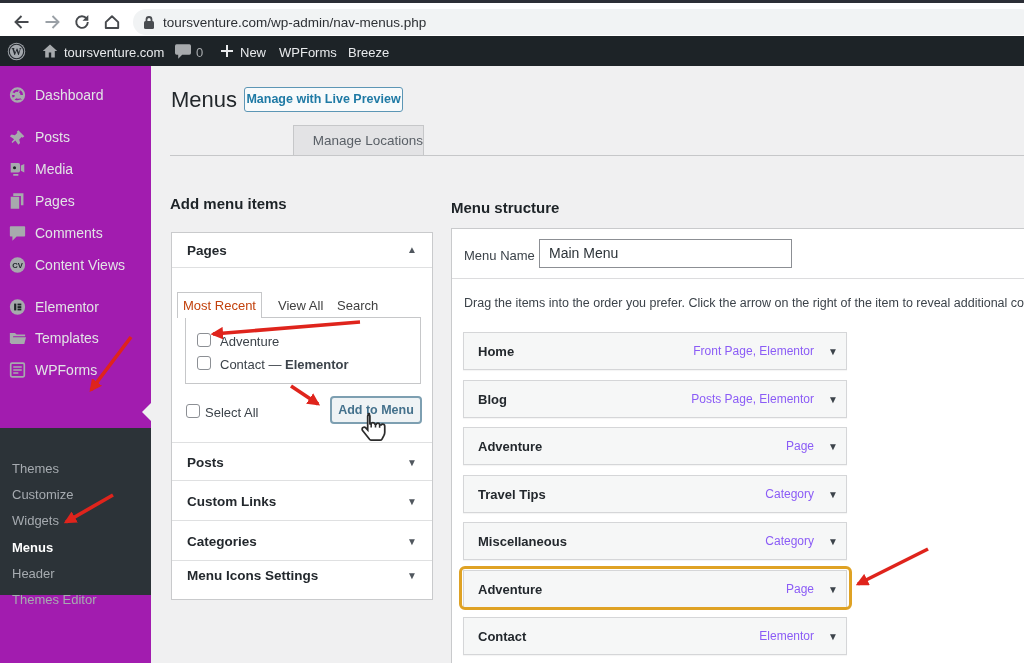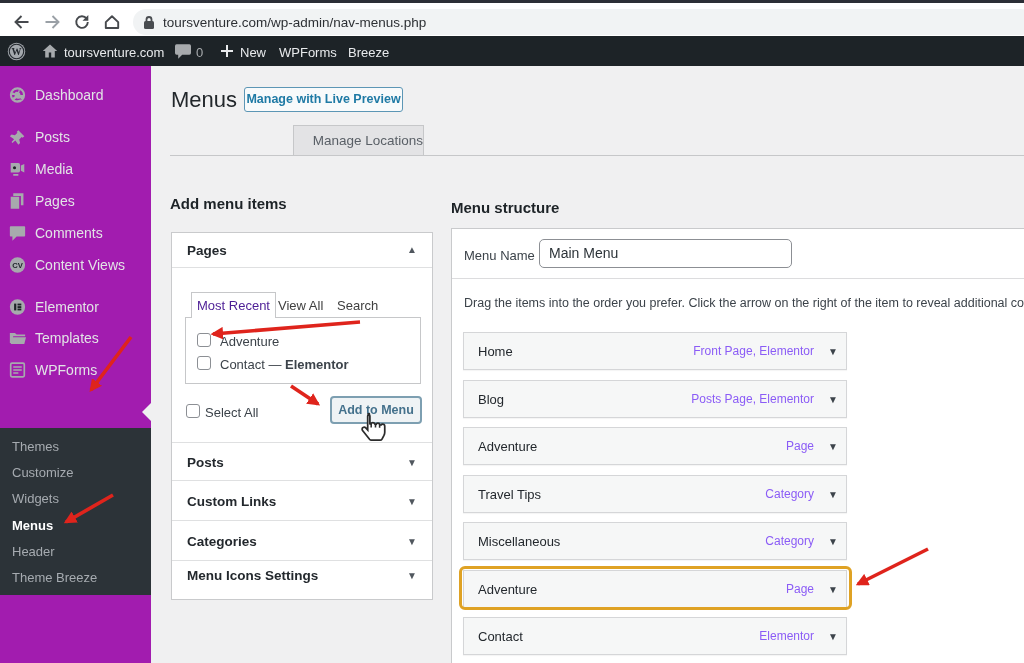--- a/index.html
+++ b/index.html
@@ -17,21 +17,21 @@
 #adminbar { left:0; top:36px; width:1024px; height:30px; background:#1d2327; color:#e8eaec; font-size:13px; }
 .abitem { position:absolute; top:9px; }
 
 
 #sidebar { left:0; top:66px; width:151px; height:597px; background:#a21caf; }
 .mi { position:absolute; left:0; width:151px; height:30px; color:#e2e4e6; font-size:14px; }
 .mi .ic { position:absolute; left:9px; top:50%; transform:translateY(-50%); width:17px; height:17px; }
 .mi .tx { position:absolute; left:35px; top:50%; transform:translateY(-50%); }
 #appearance { background:#2271b1; color:#fff; }
 #submenu { position:absolute; left:0; top:362px; width:151px; height:167px; background:#2c3338; }
-.smi { position:absolute; left:12px; color:#a6abb0; font-size:13px; }
+.smi { position:absolute; left:12px; color:#a6abb0; font-size:13px;margin-top:22px; }
 #notch { position:absolute; left:142px; top:337px; width:0; height:0; border-top:9px solid transparent; border-bottom:9px solid transparent; border-right:9px solid #f0f0f1; }
 
 
 #content { left:151px; top:66px; width:873px; height:597px; background:#f0f0f1; overflow:hidden; }
 h1 { position:absolute; left:20px; top:21px; font-size:22px; font-weight:normal; color:#22272b; }
 #livebtn { position:absolute; left:93px; top:21px; width:159px; height:25px; line-height:23px; text-align:center; background:#f8fafb; border:1px solid #5c96b5; border-radius:3px; color:#1f7aa5; font-size:12.5px; font-weight:bold; }
 #tabline { position:absolute; left:19px; top:89px; width:854px; height:1px; background:#c6c7c9; }
 .tab { position:absolute; font-size:14px; }
 #tab1 { left:28px; top:57px; width:85px; height:38px; line-height:36px; text-align:center; background:#fff; border:1px solid #c6c7c9; border-bottom:none; font-weight:bold; color:#2c3338; z-index:2; font-size:13.5px; }
 #tab2 { left:118px; top:59px; width:131px; height:31px; line-height:30px; text-align:right; background:#e3e3e5; border:1px solid #c6c7c9; color:#595f66; font-size:13.5px;margin-left:24px; }
@@ -39,34 +39,34 @@
 
 
 #accbox { position:absolute; left:20px; top:166px; width:262px; height:368px; background:#fff; border:1px solid #c9cacc; }
 .accrow { position:absolute; left:0; width:260px; border-top:1px solid #dfe0e1; }
 .acctitle { position:absolute; left:15px; top:50%; transform:translateY(-50%); font-size:13.5px; font-weight:bold; color:#23282d; }
 .accarrow { position:absolute; right:15px; top:50%; transform:translateY(-50%); font-size:10px; color:#50575e; }
 
 
 .itab { position:absolute; font-size:13px; }
 #listbox { position:absolute; left:13px; top:84px; width:236px; height:67px; border:1px solid #c6c7c9; background:#fff; }
-#mrtab { position:absolute; left:19px; top:59px; width:85px; height:26px; background:#fff; border:1px solid #c6c7c9; border-bottom:none; line-height:26px; text-align:center; font-size:13px; color:#4c1d95; z-index:2; }
+#mrtab { position:absolute; left:5px; top:59px; width:85px; height:26px; background:#fff; border:1px solid #c6c7c9; border-bottom:none; line-height:26px; text-align:center; font-size:13px; color:#c2410c; z-index:2; }
 .bluelink { color:#404040; }
 .cb { position:absolute; width:14px; height:14px; border:1px solid #8c8f94; border-radius:3px; background:#fff; }
 .cblabel { position:absolute; font-size:13px; color:#3c434a; }
 #addbtn { position:absolute; left:158px; top:163px; width:92px; height:28px; background:#eff3f5; border:2px solid #7d9fb1; border-radius:4px; color:#44718c; font-size:12.5px; font-weight:bold; text-align:center; line-height:24px; }
 
 
 #structbox { position:absolute; left:300px; top:162px; width:573px; height:435px; background:#fff; border:1px solid #c9cacc; border-right:none; border-bottom:none; }
 #menuname { position:absolute; left:12px; top:19px; font-size:13px; color:#3c434a; }
-#nameinput { position:absolute; left:87px; top:10px; width:253px; height:29px; border:1px solid #8c8f94; border-radius:5px; background:#fff; font-size:14px; color:#2c3338; line-height:27px; padding-left:9px; }
+#nameinput { position:absolute; left:87px; top:10px; width:253px; height:29px; border:1px solid #8c8f94; border-radius:0; background:#fff; font-size:14px; color:#2c3338; line-height:27px; padding-left:9px; }
 #structdiv { position:absolute; left:0px; top:49px; width:573px; height:1px; background:#dcdcde; }
 #dragtext { position:absolute; left:12px; top:67px; font-size:12.5px; color:#3c434a; white-space:nowrap; }
 .mitem { position:absolute; left:11px; width:384px; height:38px; background:#f6f7f7; border:1px solid #d5d6d8; box-shadow:0 1px 1px rgba(0,0,0,.04); }
-.mlabel { position:absolute; left:14px; top:50%; transform:translateY(-50%); font-size:13px; font-weight:normal; color:#23282d; }
+.mlabel { position:absolute; left:14px; top:50%; transform:translateY(-50%); font-size:13px; font-weight:bold; color:#23282d; }
 .mtype { position:absolute; right:32px; top:50%; transform:translateY(-50%); font-size:12px; color:#8b5cf6;margin-left:16px; }
 .marrow { position:absolute; right:8px; top:50%; transform:translateY(-50%); font-size:10px; color:#3c434a; }
 #orange { position:absolute; left:7px; top:337px; width:393px; height:44px; border:3px solid #dfa224; border-radius:6px; }
 
 #arrows { left:0; top:0; width:1024px; height:663px; pointer-events:none; z-index:50; }
 </style>
 </head>
 <body>
 
 <div class="abs" id="topstrip"></div>
@@ -177,21 +177,21 @@
         <path stroke="#a7aaad" stroke-width="1.6" d="M5 6.5h10M5 10h10M5 13.5h6" fill="none"></path>
       </svg>
       <span class="tx">WPForms</span>
     </div>
   <div id="submenu">
     <div class="smi" style="top:11px">Themes</div>
     <div class="smi" style="top:37px">Customize</div>
     <div class="smi" style="top:63px">Widgets</div>
     <div class="smi" style="top:90px;color:#fff;font-weight:bold">Menus</div>
     <div class="smi" style="top:116px">Header</div>
-    <div class="smi" style="top:142px">Theme Breeze</div>
+    <div class="smi" style="top:142px">Themes Editor</div>
   </div>
   <div id="notch"></div>
 </div>
 
 <div class="abs" id="content">
   <h1>Menus</h1>
   <div id="livebtn">Manage with Live Preview</div>
   <div id="tabline"></div>
   <div class="tab" id="tab2">Manage Locations</div>
   <div class="colhead" style="left:19px;top:129px">Add menu items</div>

